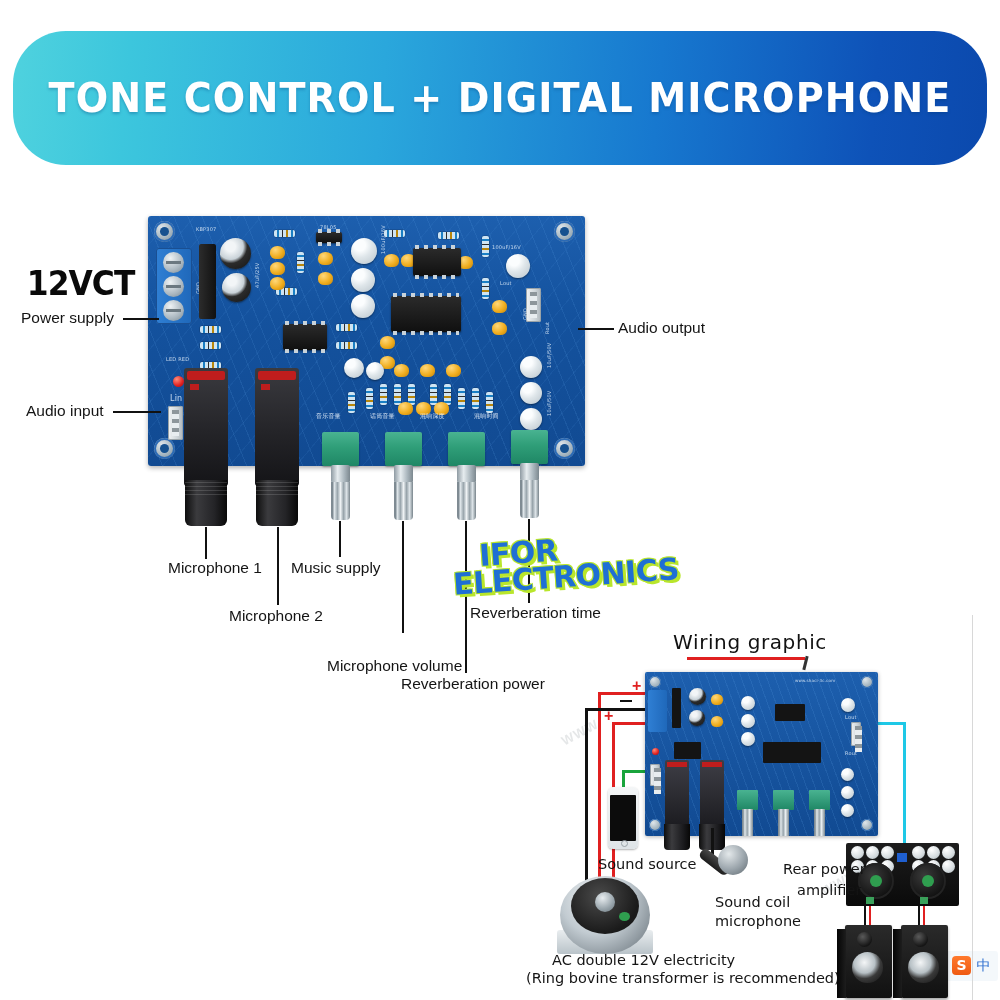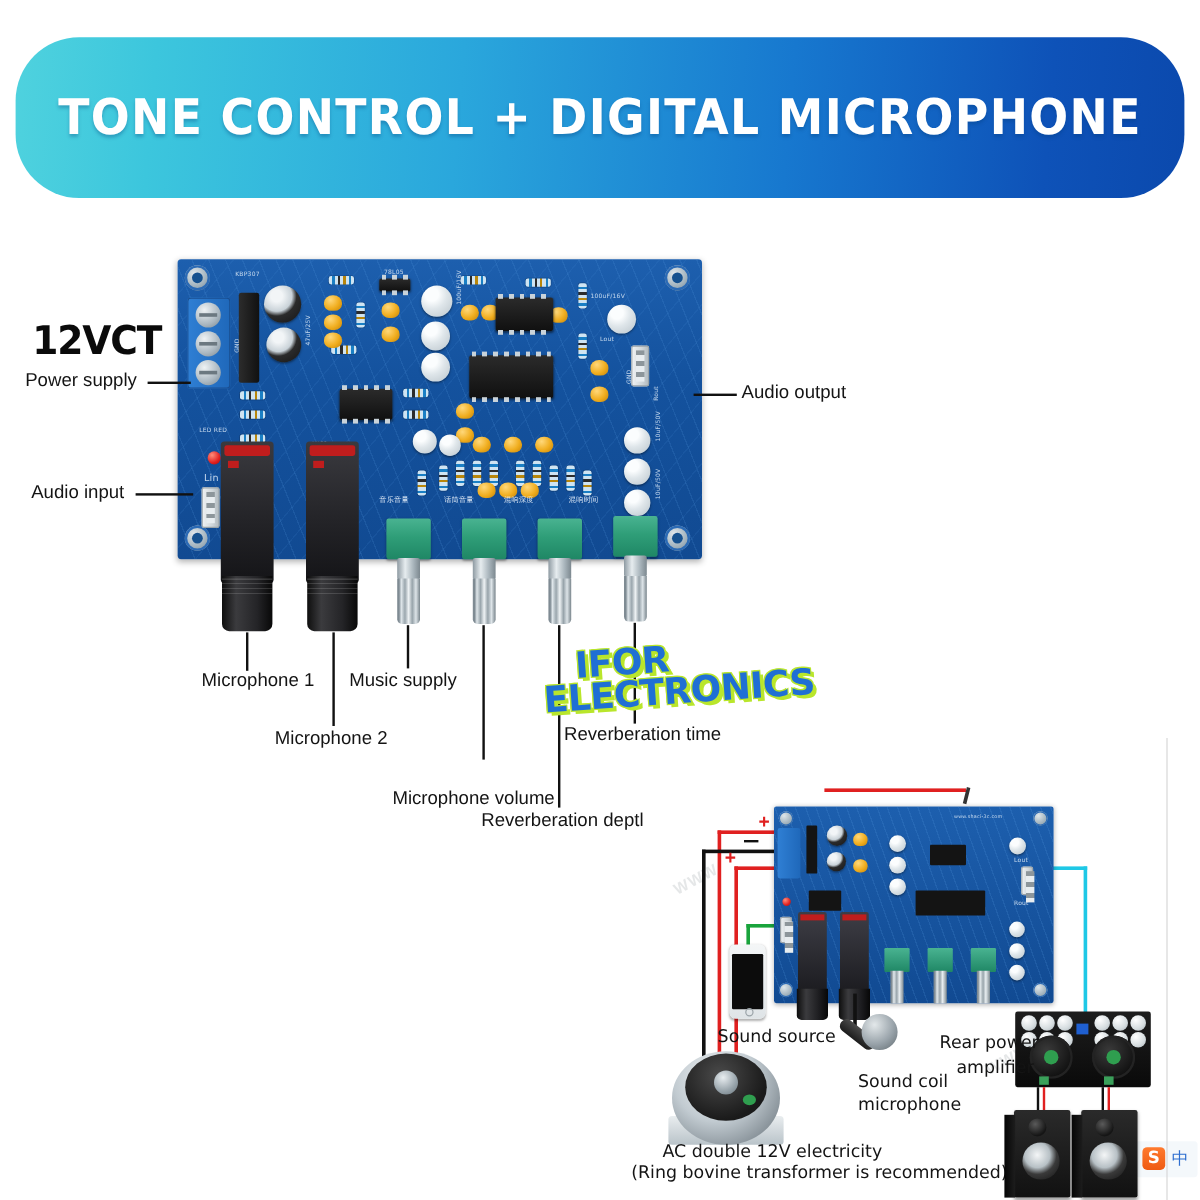--- a/index.html
+++ b/index.html
@@ -405,36 +405,37 @@
   <div class="leader" style="left:277px;top:527px;width:2px;height:78px;"></div>
   <div class="lbl" style="left:229px;top:607px;">Microphone 2</div>
 
   <div class="leader" style="left:339px;top:521px;width:2px;height:36px;"></div>
   <div class="lbl" style="left:291px;top:559px;">Music supply</div>
 
   <div class="leader" style="left:402px;top:521px;width:2px;height:112px;"></div>
   <div class="lbl" style="left:327px;top:657px;">Microphone volume</div>
 
   <div class="leader" style="left:465px;top:521px;width:2px;height:152px;"></div>
-  <div class="lbl" style="left:401px;top:675px;">Reverberation deptl</div>
+  <div class="lbl" style="left:401px;top:675px;">Reverberation power</div>
 
   <div class="leader" style="left:528px;top:519px;width:2px;height:84px;"></div>
   <div class="lbl" style="left:470px;top:604px;">Reverberation time</div>
 
   <div class="wm">
     <span>IFOR</span>
     <span class="l2">ELECTRONICS</span>
   </div>
 
   <div class="wire-wrap">
     <div class="divider"></div>
     <div class="ghost" style="left:40px;top:110px;">WWW</div>
     <div class="ghost" style="left:300px;top:260px;">WWW</div>
   </div>
 
+  <div class="wiring-title">Wiring graphic</div>
   <div class="wiring-underline"></div>
 
   <div class="wire" style="left:598px;top:692px;width:3px;height:190px;background:#e02020;"></div>
   <div class="wire" style="left:598px;top:692px;width:52px;height:3px;background:#e02020;"></div>
   <div class="wire" style="left:585px;top:708px;width:3px;height:174px;background:#111;"></div>
   <div class="wire" style="left:585px;top:708px;width:65px;height:3px;background:#111;"></div>
   <div class="wire" style="left:612px;top:722px;width:3px;height:160px;background:#e02020;"></div>
   <div class="wire" style="left:612px;top:722px;width:38px;height:3px;background:#e02020;"></div>
   <div class="plus" style="left:632px;top:678px;">+</div>
   <div class="plus" style="left:604px;top:708px;">+</div>

